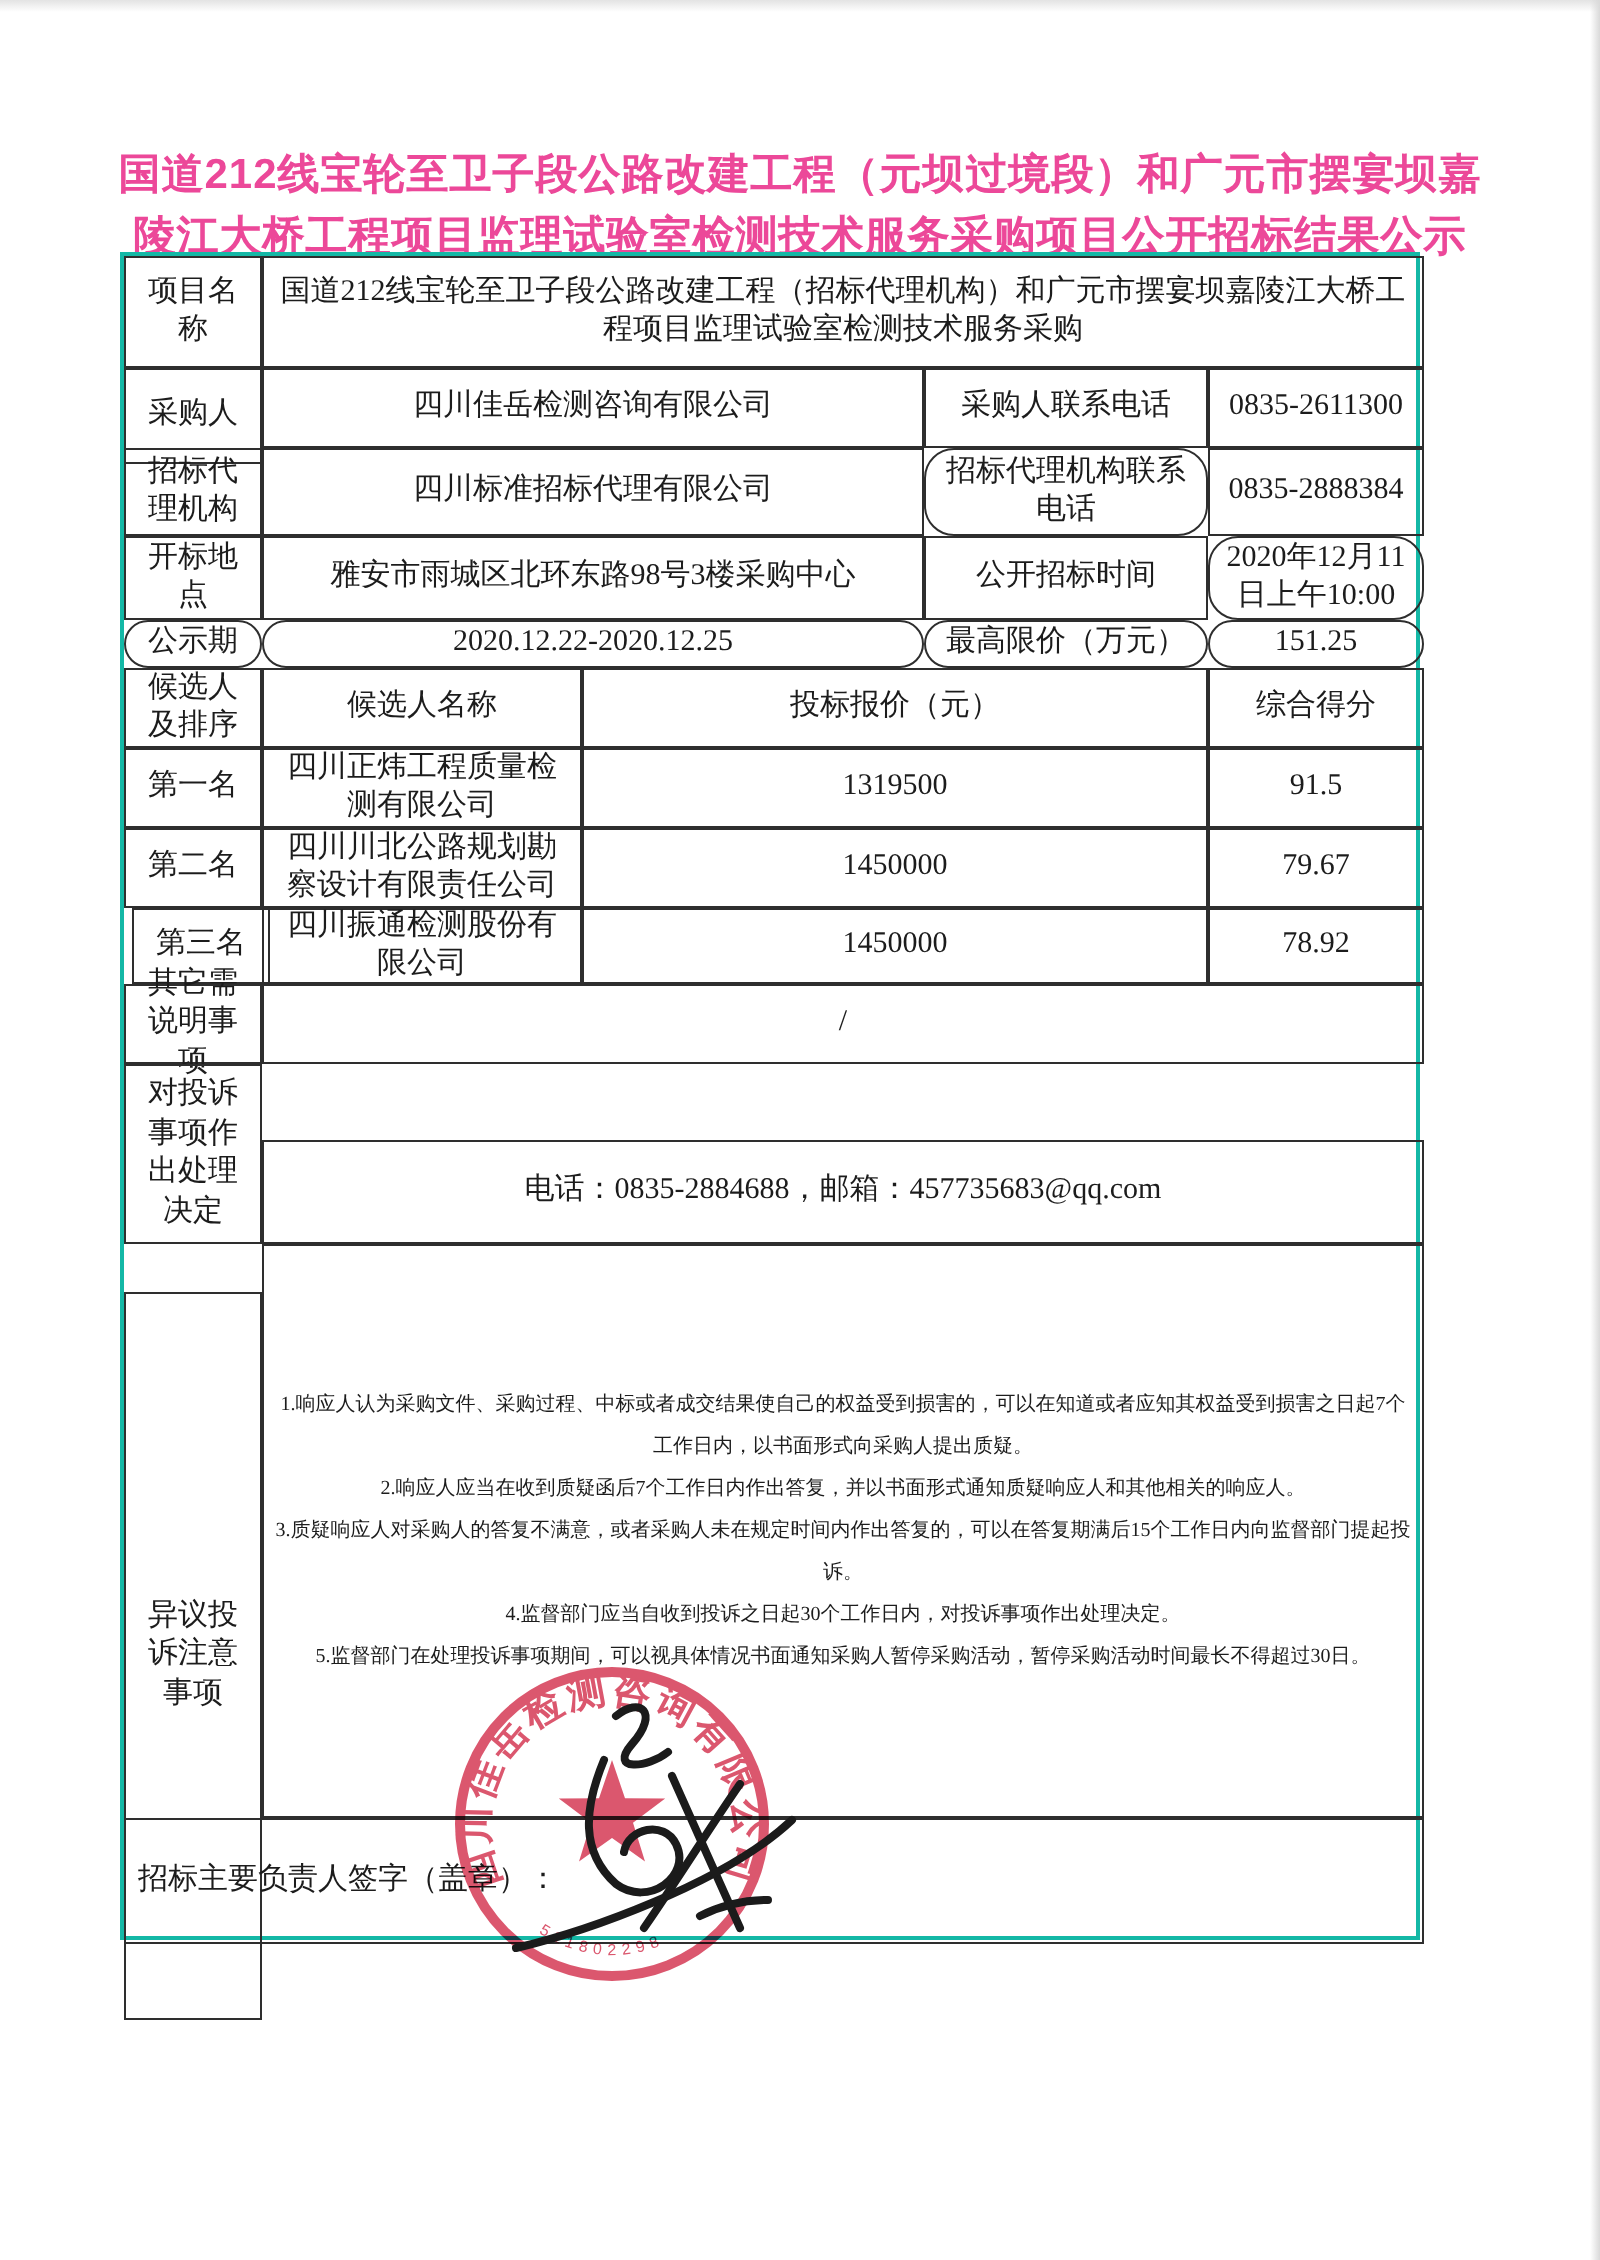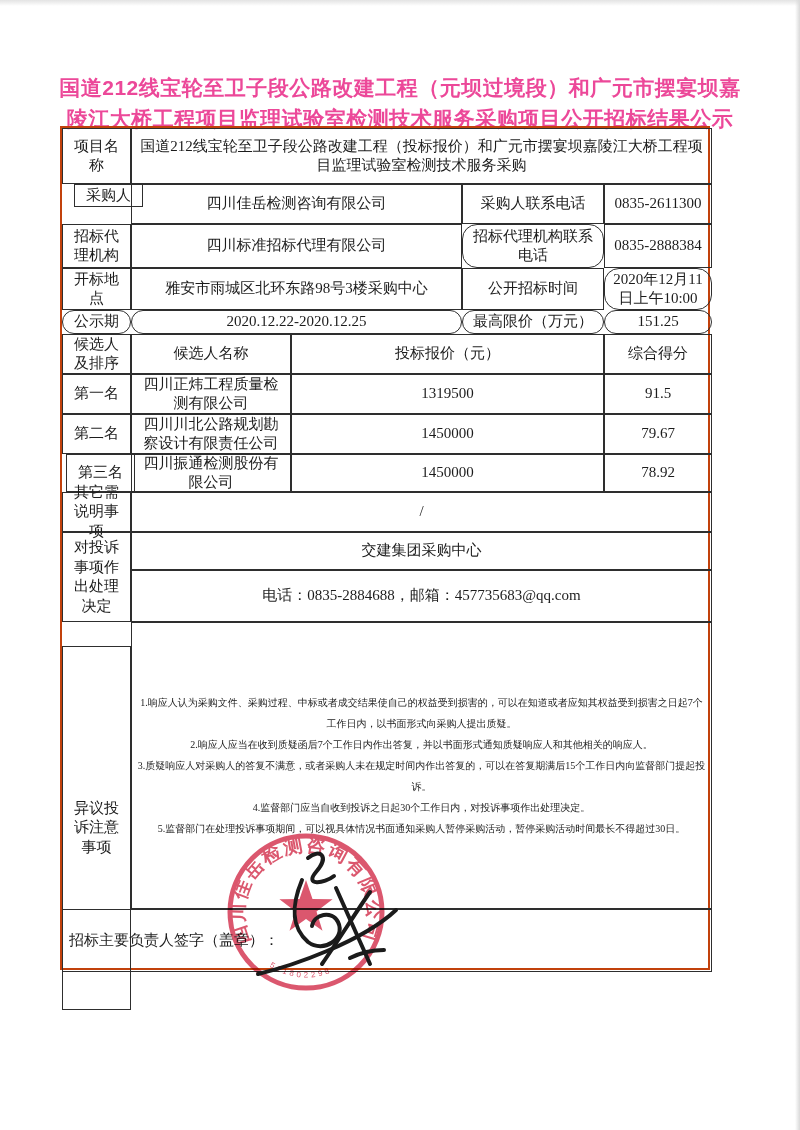--- a/index.html
+++ b/index.html
@@ -7,21 +7,21 @@
        font-family:"Liberation Serif","DejaVu Serif",serif;}
   .page{position:relative;width:800px;height:1130px;background:#ffffff;}
   .scan-edge-right{position:absolute;right:0;top:0;width:5px;height:100%;
        background:linear-gradient(to left,#d9d9d9,rgba(217,217,217,0));}
   .scan-edge-top{position:absolute;left:0;top:0;width:100%;height:6px;
        background:linear-gradient(to bottom,#e3e3e3,rgba(227,227,227,0));}
   .doc-title{position:absolute;left:55px;top:72px;width:690px;text-align:center;
        font-family:"Liberation Sans","DejaVu Sans",sans-serif;
        font-weight:700;font-size:21px;line-height:31px;color:#ec4899;letter-spacing:0.5px;}
   .tbl{position:absolute;left:60px;top:126px;width:650px;height:844px;
-       border:2px solid #c2410c;box-sizing:border-box;}
+       border:2px solid #14b8a6;box-sizing:border-box;}
   .cell{position:absolute;box-sizing:border-box;border:1px solid #2e2e2e;
        display:flex;align-items:center;justify-content:center;
        text-align:center;font-size:15px;line-height:1.3;color:#1c1c1c;
        padding:2px 5px;flex-direction:column;}
   .cell.tight{padding:0 3px;border-radius:15px;}
   .objection-content{justify-content:center;}
   .objection-content .obj-item{width:100%;text-align:center;font-size:10px;line-height:21px;}
   .sig-cell{justify-content:flex-start;flex-direction:row;text-align:left;padding-left:6px;}
   .stamp-svg{position:absolute;left:222px;top:828px;width:168px;height:168px;
        mix-blend-mode:multiply;opacity:0.88;z-index:5;}
@@ -35,23 +35,23 @@
   <div class="scan-edge-right"></div>
 
   <div class="doc-title">
     <div>国道212线宝轮至卫子段公路改建工程（元坝过境段）和广元市摆宴坝嘉</div>
     <div>陵江大桥工程项目监理试验室检测技术服务采购项目公开招标结果公示</div>
   </div>
 
   <div class="tbl">
 
     <div class="cell" style="left:0;top:0;width:69px;height:56px">项目名称</div>
-    <div class="cell" style="left:69px;top:0;width:581px;height:56px">国道212线宝轮至卫子段公路改建工程（投标报价）和广元市摆宴坝嘉陵江大桥工程项目监理试验室检测技术服务采购</div>
+    <div class="cell" style="left:69px;top:0;width:581px;height:56px">国道212线宝轮至卫子段公路改建工程（招标代理机构）和广元市摆宴坝嘉陵江大桥工程项目监理试验室检测技术服务采购</div>
 
-    <div class="cell" style="left:12px;top:56px;width:69px;height:23px">采购人</div>
+    <div class="cell" style="left:0;top:56px;width:69px;height:48px">采购人</div>
     <div class="cell" style="left:69px;top:56px;width:331px;height:40px">四川佳岳检测咨询有限公司</div>
     <div class="cell" style="left:400px;top:56px;width:142px;height:40px">采购人联系电话</div>
     <div class="cell" style="left:542px;top:56px;width:108px;height:40px">0835-2611300</div>
 
     <div class="cell" style="left:0;top:96px;width:69px;height:44px">招标代理机构</div>
     <div class="cell" style="left:69px;top:96px;width:331px;height:44px">四川标准招标代理有限公司</div>
     <div class="cell tight" style="left:400px;top:96px;width:142px;height:44px">招标代理机构联系电话</div>
     <div class="cell" style="left:542px;top:96px;width:108px;height:44px">0835-2888384</div>
 
     <div class="cell" style="left:0;top:140px;width:69px;height:42px">开标地点</div>
@@ -81,21 +81,20 @@
 
     <div class="cell" style="left:4px;top:326px;width:69px;height:38px">第三名</div>
     <div class="cell" style="left:69px;top:326px;width:160px;height:38px">四川振通检测股份有限公司</div>
     <div class="cell" style="left:229px;top:326px;width:313px;height:38px">1450000</div>
     <div class="cell" style="left:542px;top:326px;width:108px;height:38px">78.92</div>
 
     <div class="cell" style="left:0;top:364px;width:69px;height:40px">其它需说明事项</div>
     <div class="cell" style="left:69px;top:364px;width:581px;height:40px">/</div>
 
     <div class="cell" style="left:0;top:404px;width:69px;height:90px">对投诉事项作出处理决定</div>
-    <div class="cell" style="left:69px;top:404px;width:581px;height:38px">交建集团采购中心</div>
     <div class="cell" style="left:69px;top:442px;width:581px;height:52px">电话：0835-2884688，邮箱：457735683@qq.com</div>
 
     <div class="cell" style="left:0;top:518px;width:69px;height:364px">异议投诉注意事项</div>
     <div class="cell objection-content" style="left:69px;top:494px;width:581px;height:287px">
       <div class="obj-item">1.响应人认为采购文件、采购过程、中标或者成交结果使自己的权益受到损害的，可以在知道或者应知其权益受到损害之日起7个工作日内，以书面形式向采购人提出质疑。</div>
       <div class="obj-item">2.响应人应当在收到质疑函后7个工作日内作出答复，并以书面形式通知质疑响应人和其他相关的响应人。</div>
       <div class="obj-item">3.质疑响应人对采购人的答复不满意，或者采购人未在规定时间内作出答复的，可以在答复期满后15个工作日内向监督部门提起投诉。</div>
       <div class="obj-item">4.监督部门应当自收到投诉之日起30个工作日内，对投诉事项作出处理决定。</div>
       <div class="obj-item">5.监督部门在处理投诉事项期间，可以视具体情况书面通知采购人暂停采购活动，暂停采购活动时间最长不得超过30日。</div>
     </div>

